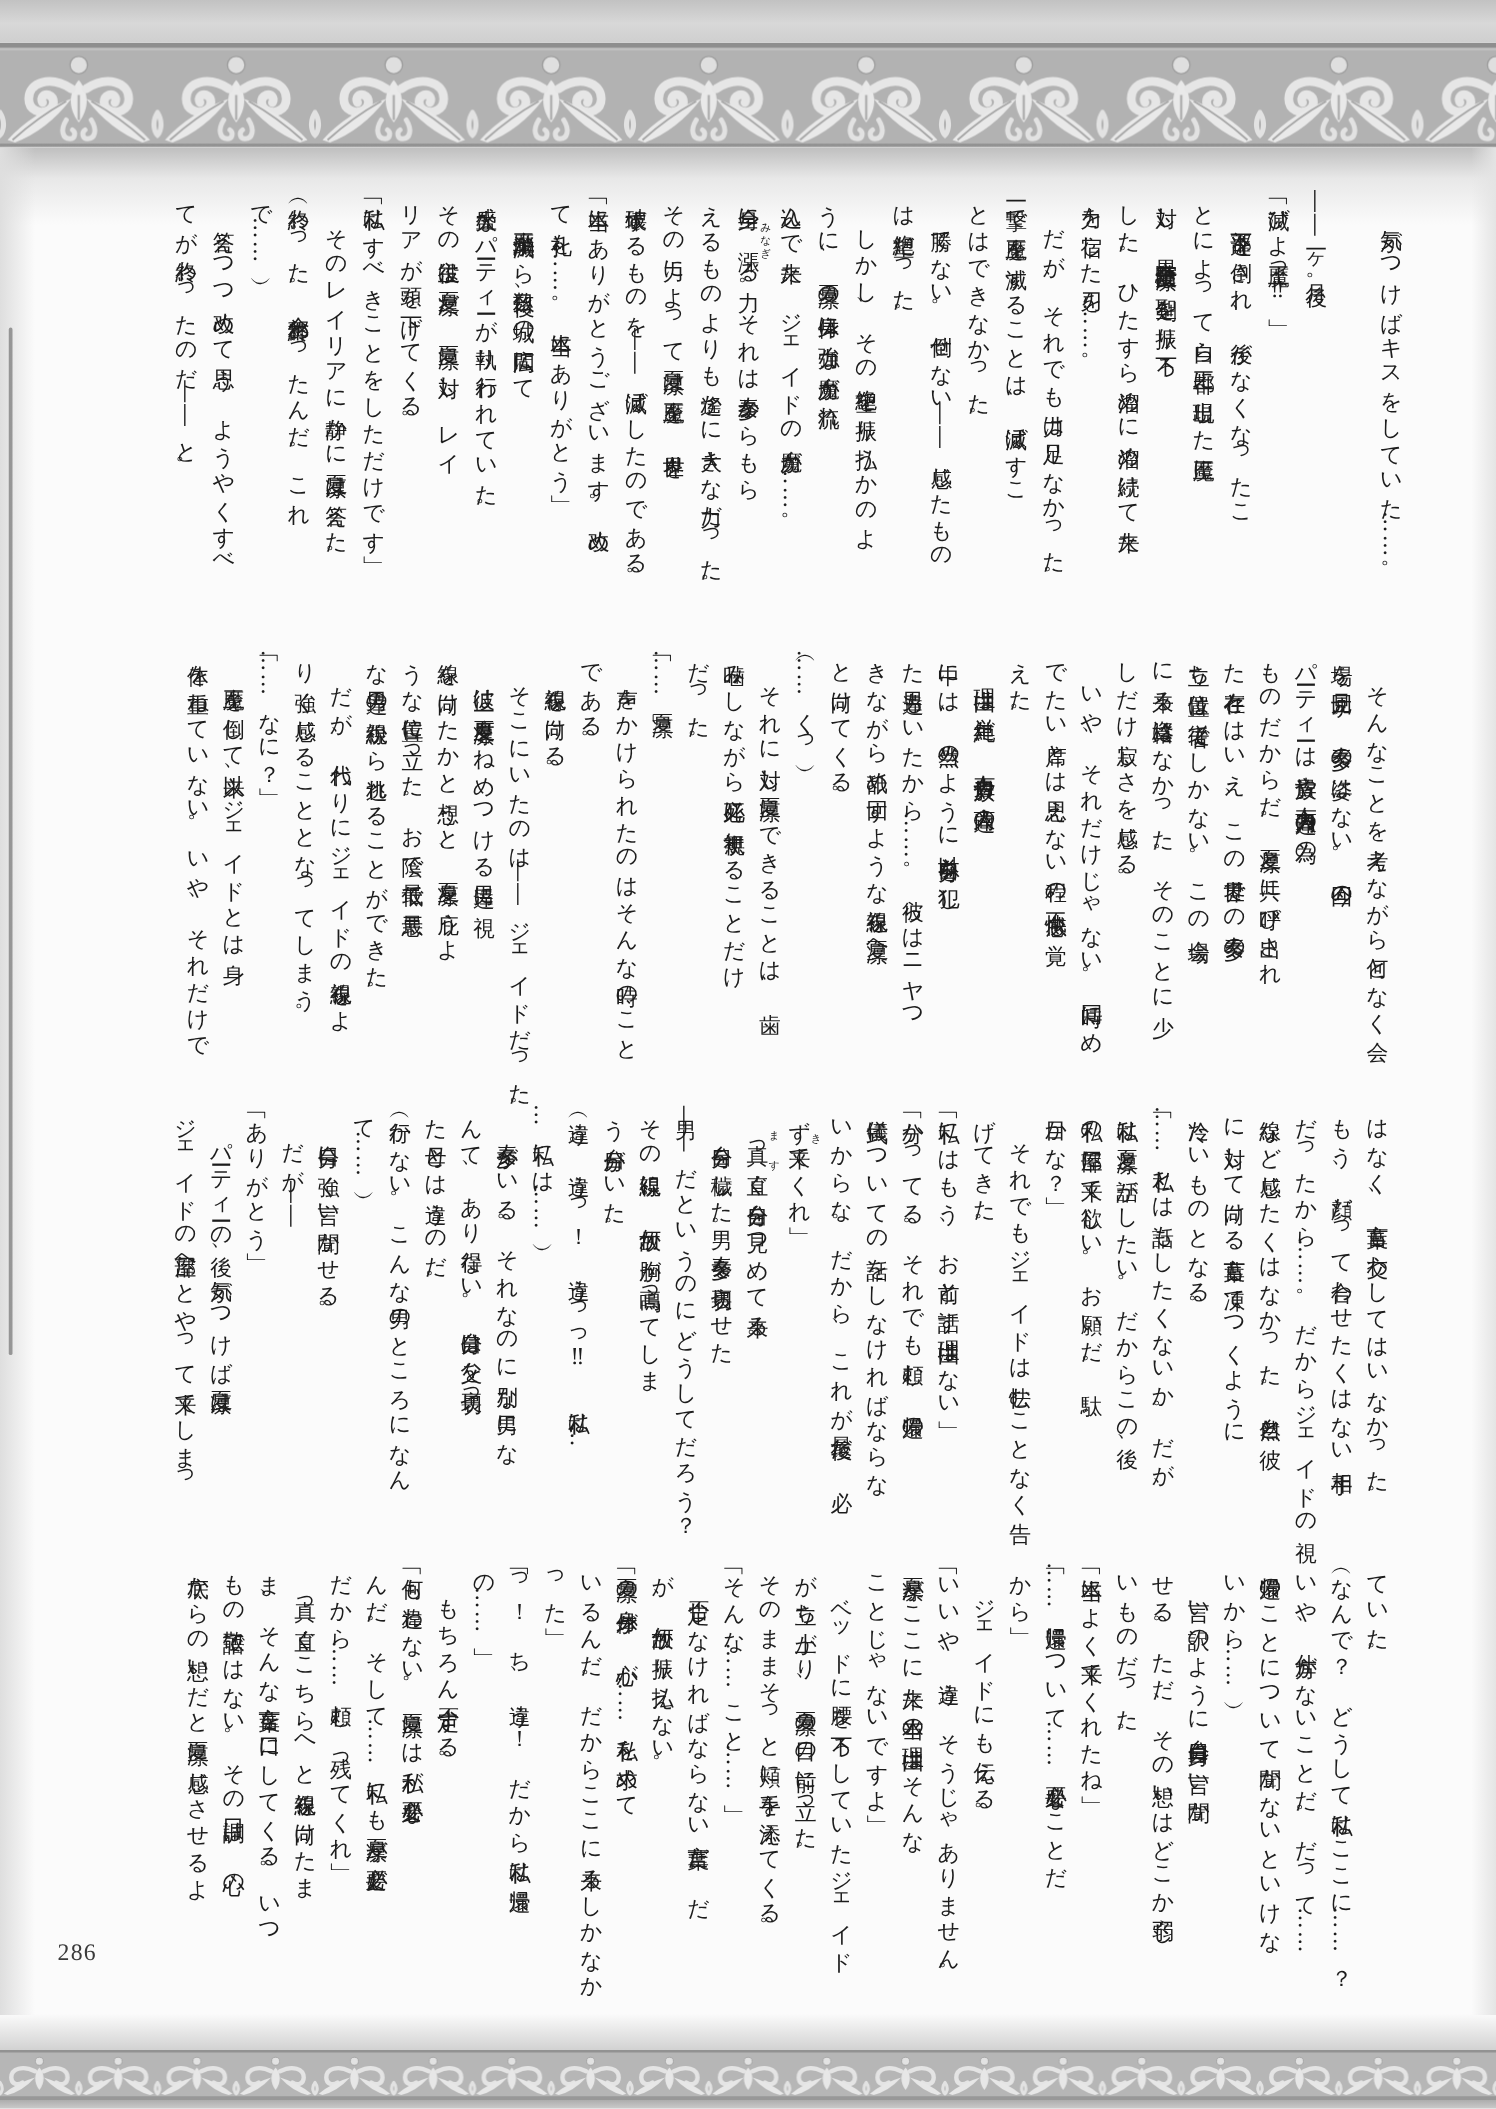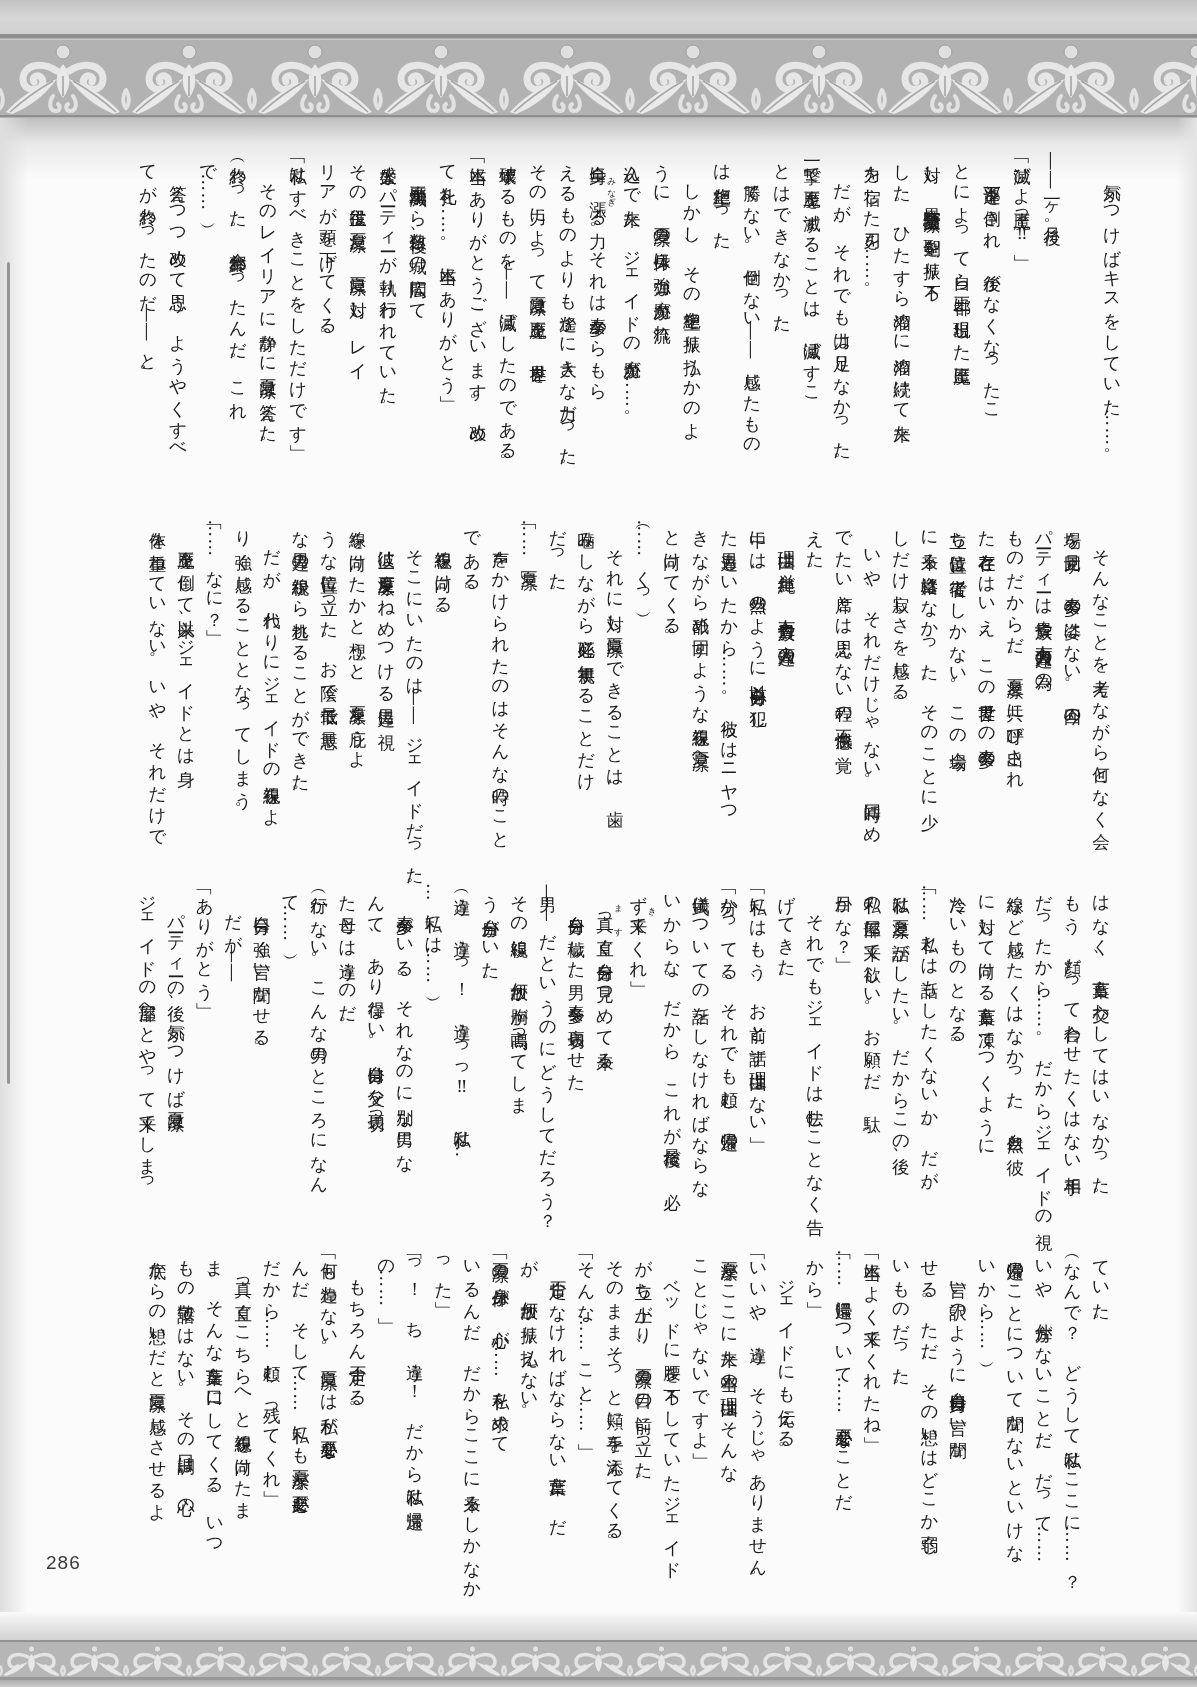--- a/index.html
+++ b/index.html
@@ -37,21 +37,21 @@
   .vcol{margin:0;padding:0;line-height:var(--pitch,29px);white-space:nowrap;}
   ruby{ruby-align:center;}
   rt{font-size:8.5px;letter-spacing:0;}
   .band-1{top:152px;right:70px;--pitch:30px;}
   .band-2{top:518px;right:82px;--pitch:28.6px;}
   .band-3{top:883px;right:82px;--pitch:28.6px;}
   .band-4{top:1248px;right:82px;--pitch:28.6px;}
   
   .page-number{
     position:absolute;left:46px;top:1552px;
-    font-family:Liberation Sans, sans-serif;
+    font-family:Liberation Serif, serif;
     font-size:19px;color:#3a3a3a;letter-spacing:1px;
   }
 </style>
 </head>
 <body>
 
 <div class="page">
 
   <div class="border-top">
     <div class="top-strip"></div>

